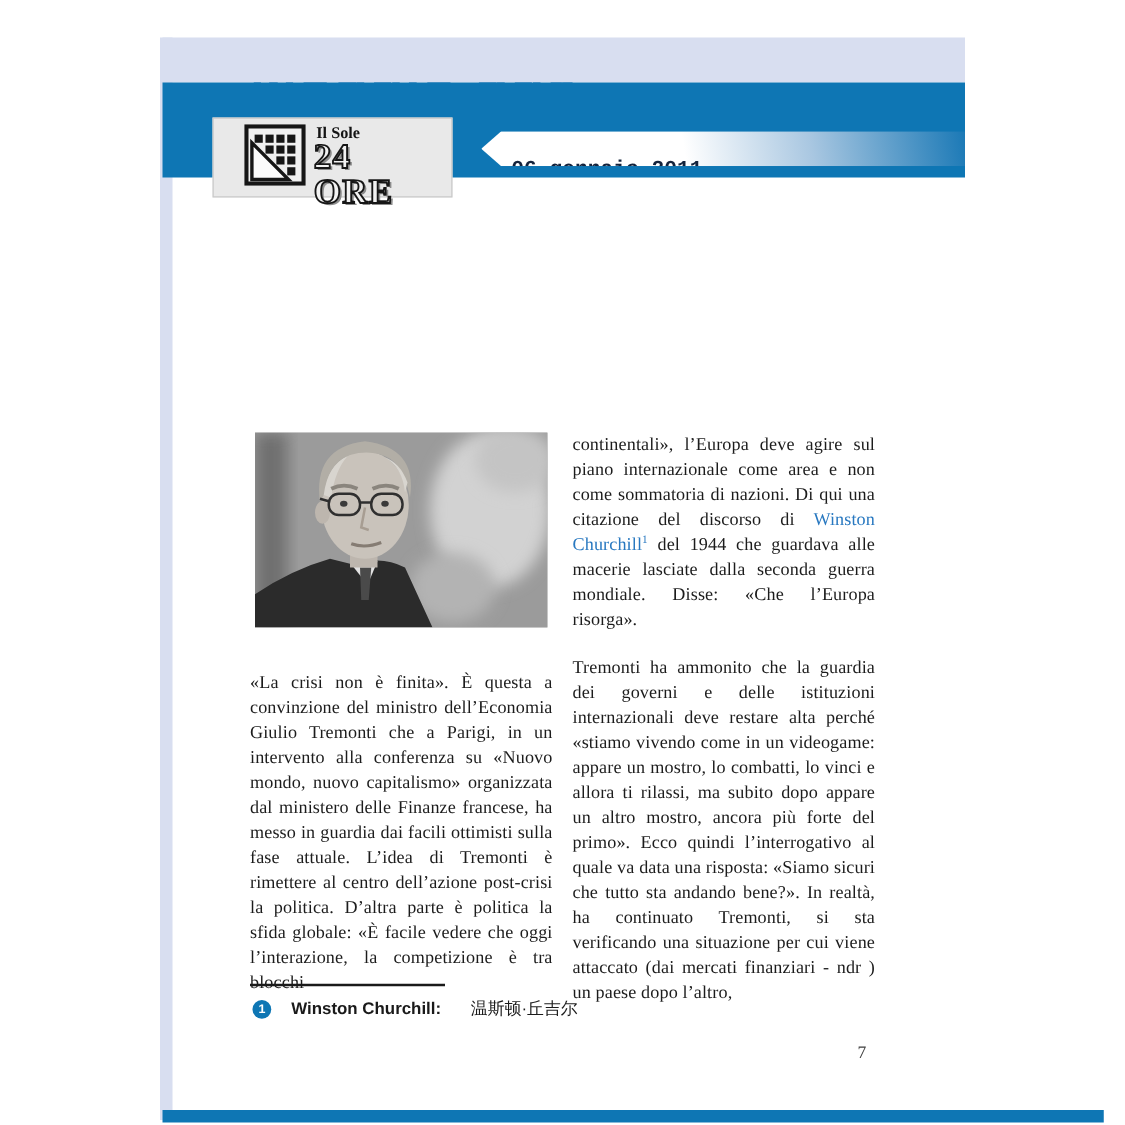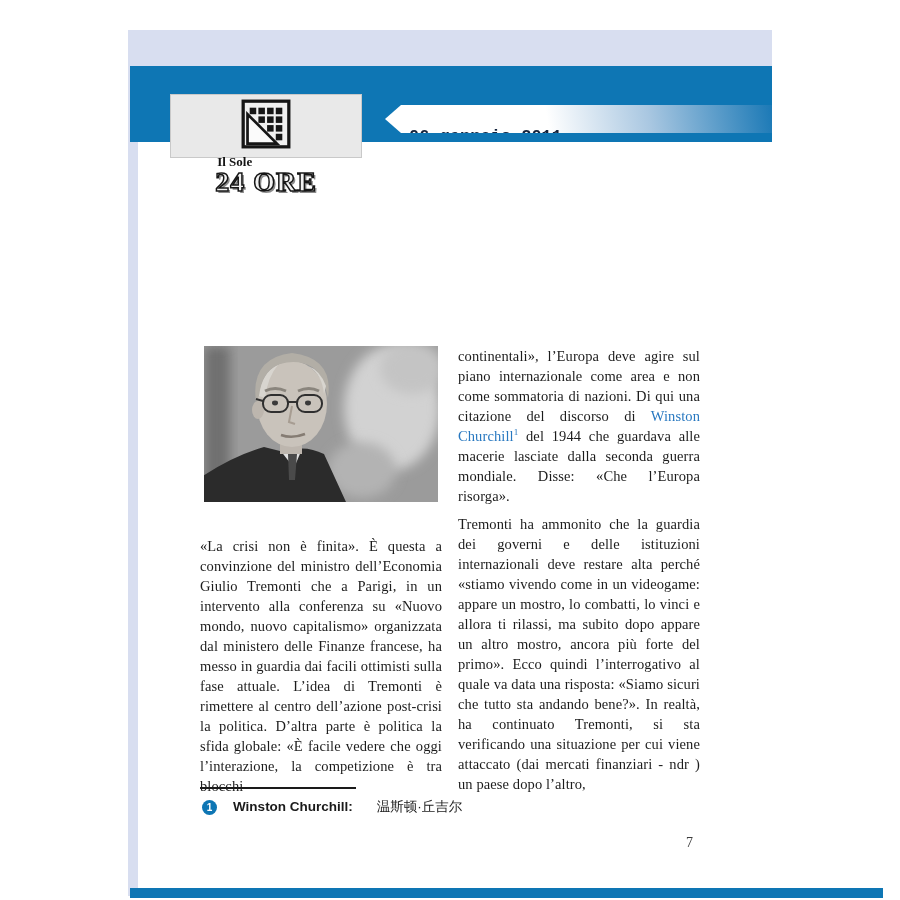--- a/index.html
+++ b/index.html
@@ -15,21 +15,21 @@
   
   .module-title{
     position:absolute;left:200px;top:30px;z-index:1;
     font-family:"Liberation Sans",sans-serif;font-weight:bold;font-size:45px;line-height:45px;
     color:#1470ae;letter-spacing:1px;transform:scaleY(1.05);transform-origin:top left;
   }
   
   .logo-box{
     position:absolute;left:170px;top:94px;width:192px;height:64px;z-index:4;
     background:#e9e9e9;border:1px solid #c9c9c9;box-sizing:border-box;
-    display:flex;align-items:center;padding:4px 24px;gap:6px;flex-direction:column;
+    display:flex;padding:4px 24px;gap:6px;
   }
   .logo-mark{flex:0 0 auto;}
   .logo-texts{display:flex;flex-direction:column;line-height:1;}
   .logo-ilsole{font-family:"Liberation Serif",serif;font-weight:bold;font-size:13px;color:#141414;margin-left:2px;}
   .logo-24ore{
     font-family:Liberation Serif, serif;font-weight:bold;font-size:28px;letter-spacing:1px;
     color:#f2f2f2;-webkit-text-stroke:1.5px #161616;text-shadow:2px 2px 0 #8c8c8c;
   }
   
   .date-banner{
@@ -49,21 +49,21 @@
   
   .columns{
     position:absolute;left:200px;top:346px;width:500px;display:flex;gap:16px;
   }
   .col{width:242px;}
   .photo-frame{width:234px;height:156px;margin-left:4px;overflow:hidden;background:#9e9e9e;}
   .body-par{
     font-size:14.5px;line-height:20px;text-align:justify;letter-spacing:0.1px;color:#1c1c1c;margin:0;
   }
   .col-left .body-par{margin-top:34px;}
-  .par-gap{margin-top:8px;}
+  .par-gap{margin-top:18px;}
   .church-link{color:#2878c0;}
   sup.fn-ref{font-size:9px;line-height:0;color:#2878c0;}
   
   .footnote-rule{position:absolute;left:200px;top:787px;width:156px;height:2px;background:#1a1a1a;}
   .footnote{
     position:absolute;left:202px;top:798px;display:flex;align-items:center;gap:16px;
     font-family:"Liberation Sans",sans-serif;font-size:13.5px;color:#1a1a1a;
   }
   .fn-circle{
     width:15px;height:15px;border-radius:50%;background:#0e76b4;color:#ffffff;

